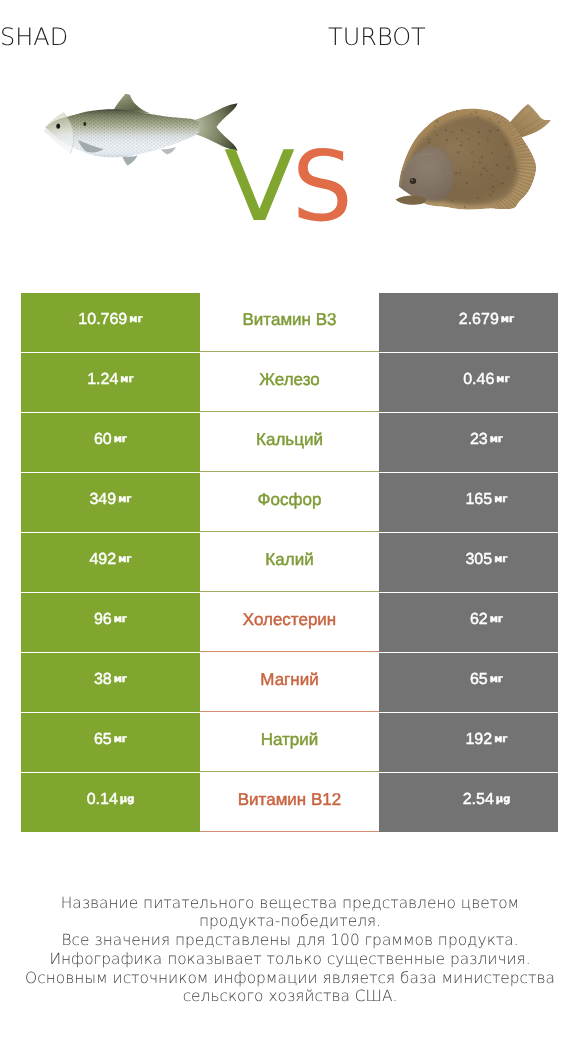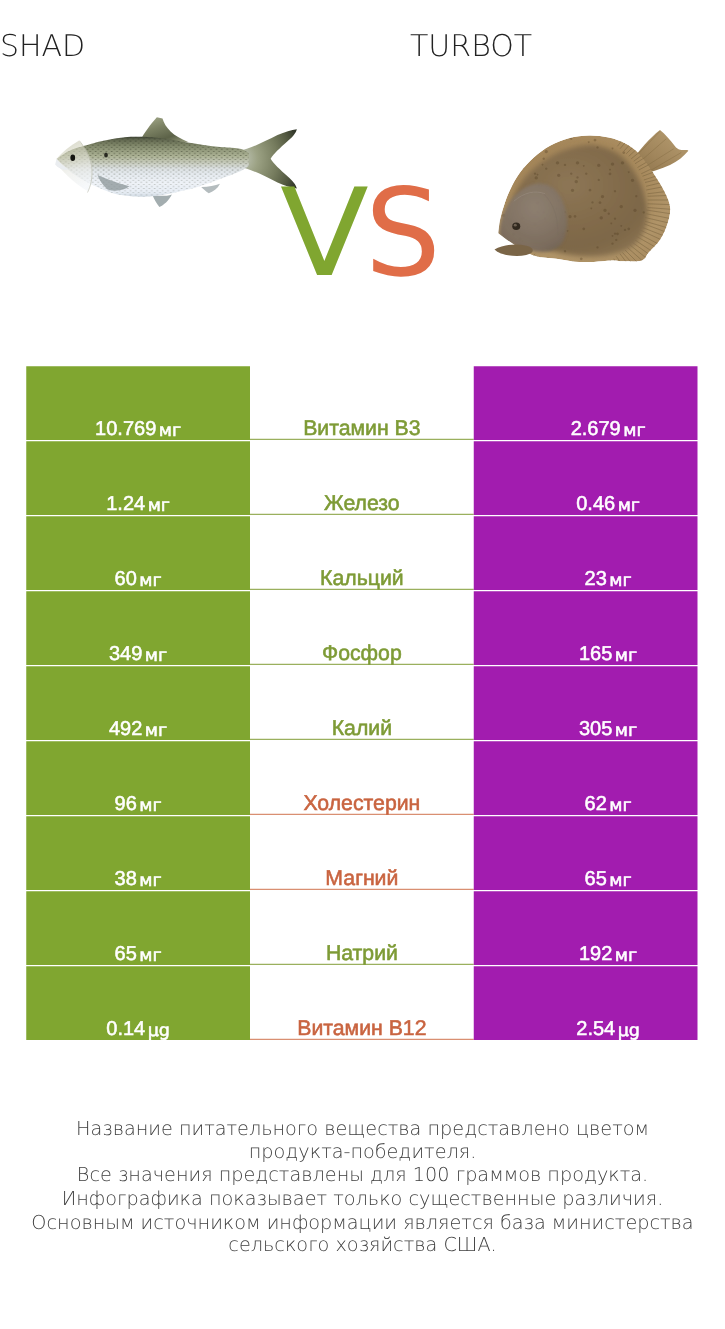--- a/index.html
+++ b/index.html
@@ -24,29 +24,29 @@
   .vs span{position:absolute;display:block;top:138px;}
   .vs .v{color:#80A630;left:224px;transform:scaleX(1.07);transform-origin:left top;}
   .vs .s{color:#E06D48;left:292px;transform:scaleX(0.985);transform-origin:left top;}
 
   .art{position:absolute;left:0;top:0;width:580px;height:260px;}
 
   
   .tbl{position:absolute;left:21px;top:293px;width:537px;}
   .row{display:flex;height:59px;margin-bottom:1px;}
   .row:last-child{margin-bottom:0;}
-  .cell{width:179px;display:flex;align-items:flex-end;justify-content:center;
+  .cell{width:179px;display:flex;align-items:center;justify-content:center;
         box-sizing:border-box;line-height:1;}
   .cell > span{display:inline-block;}
   .cleft{background:#80A630;color:#ffffff;}
-  .cright{background:#a21caf;color:#ffffff;padding-left:36px;}
+  .cright{background:#737373;color:#ffffff;padding-left:36px;}
   .cmid{background:#ffffff;}
   .val{font-family:"Liberation Sans",sans-serif;font-weight:400;font-size:16px;
        -webkit-text-stroke:0.42px currentColor;margin-top:-5px;}
-  .unit{font-family:"DejaVu Sans",sans-serif;font-size:14px;font-weight:400;
+  .unit{font-family:"DejaVu Sans",sans-serif;font-size:10px;font-weight:700;
         -webkit-text-stroke:0.45px currentColor;margin-left:2px;margin-top:-4.5px;}
   .nut{font-family:"Liberation Sans",sans-serif;font-weight:400;font-size:17px;
        -webkit-text-stroke:0.45px currentColor;margin-top:-5.5px;}
   .green .nut{color:#7e9b36;}
   .orange .nut{color:#c96440;}
   .green .cmid{border-bottom:1px solid #9ab05e;}
   .orange .cmid{border-bottom:1px solid #d98f72;}
 
   
   .foot{position:absolute;left:0;top:893.5px;width:580px;text-align:center;

